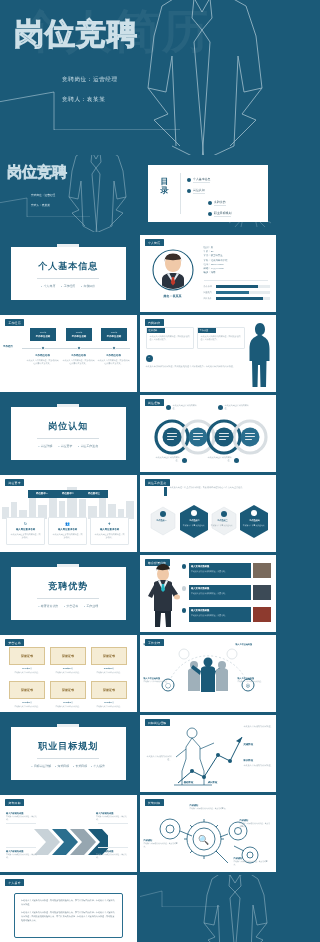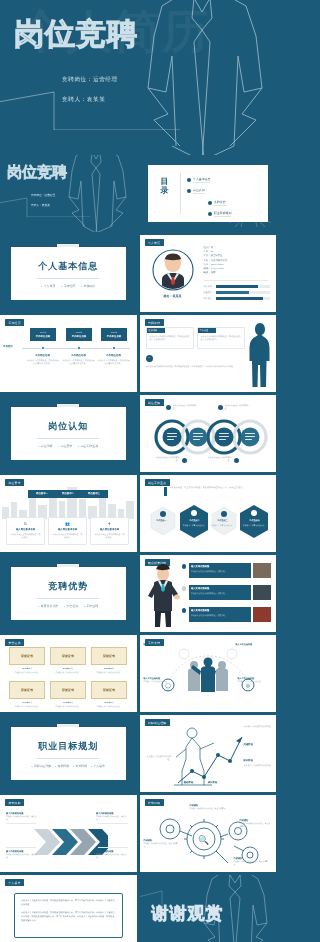--- a/index.html
+++ b/index.html
@@ -744,19 +744,18 @@
               <polyline points="44,2 45,13 39,19 44,25 39,82"></polyline>
               <polyline points="24,80 39,82 55,80"></polyline>
               <polyline points="8,50 19,64 12,67 26,80"></polyline>
               <polyline points="71,50 60,64 67,67 53,80"></polyline>
             </g>
           </svg>
           <svg style="position:absolute;left:0;top:10px;width:80px;height:22px">
             <polyline points="-2,12 22,6 22,22" fill="none" stroke="rgba(215,234,242,.5)" stroke-width=".5"></polyline>
             <polyline points="22,22 80,22" fill="none" stroke="rgba(215,234,242,.5)" stroke-width=".5"></polyline>
           </svg>
-          <div class="thanks-title">谢谢观赏</div>
         </div>
       </div>
     </div>
 
   </div>
 </div>
 
 </body></html>

